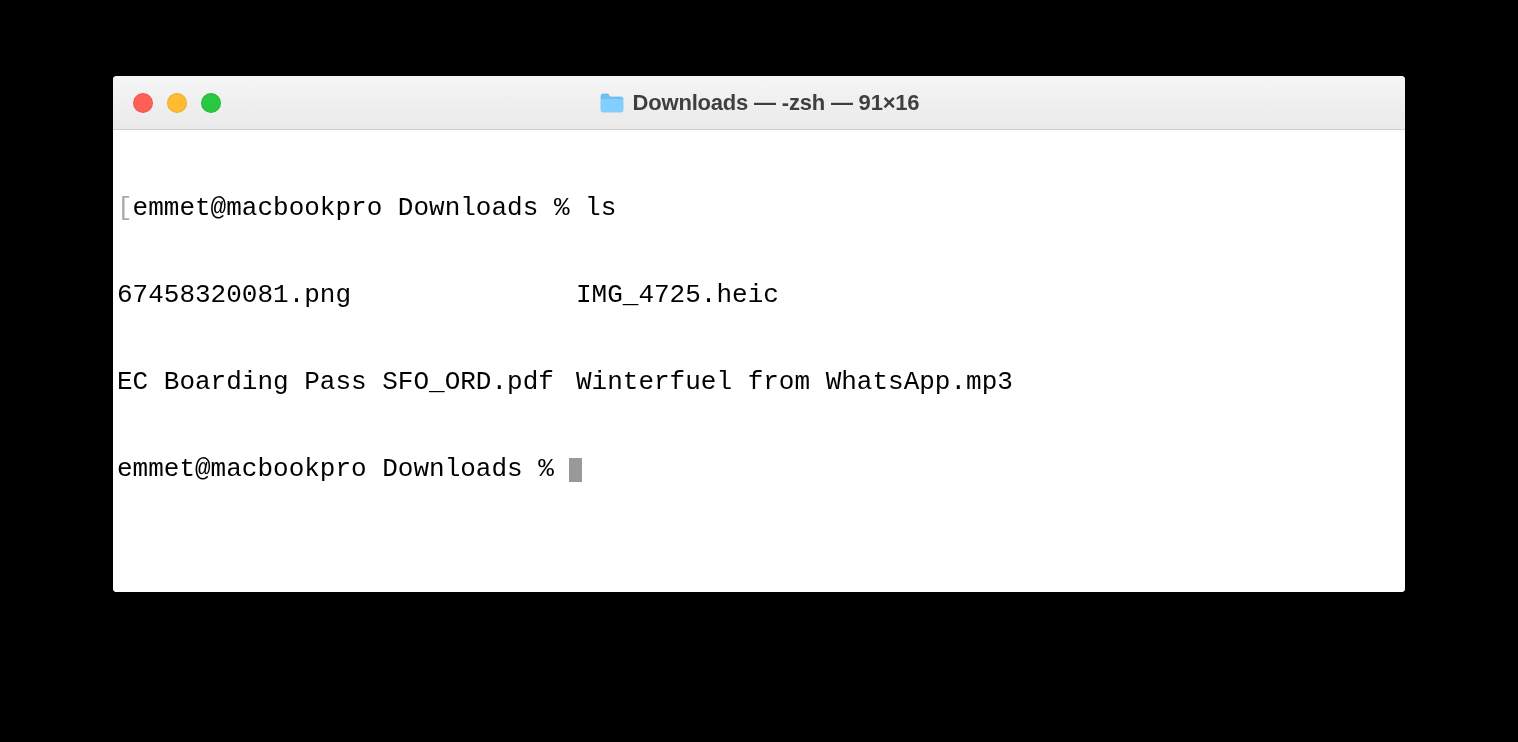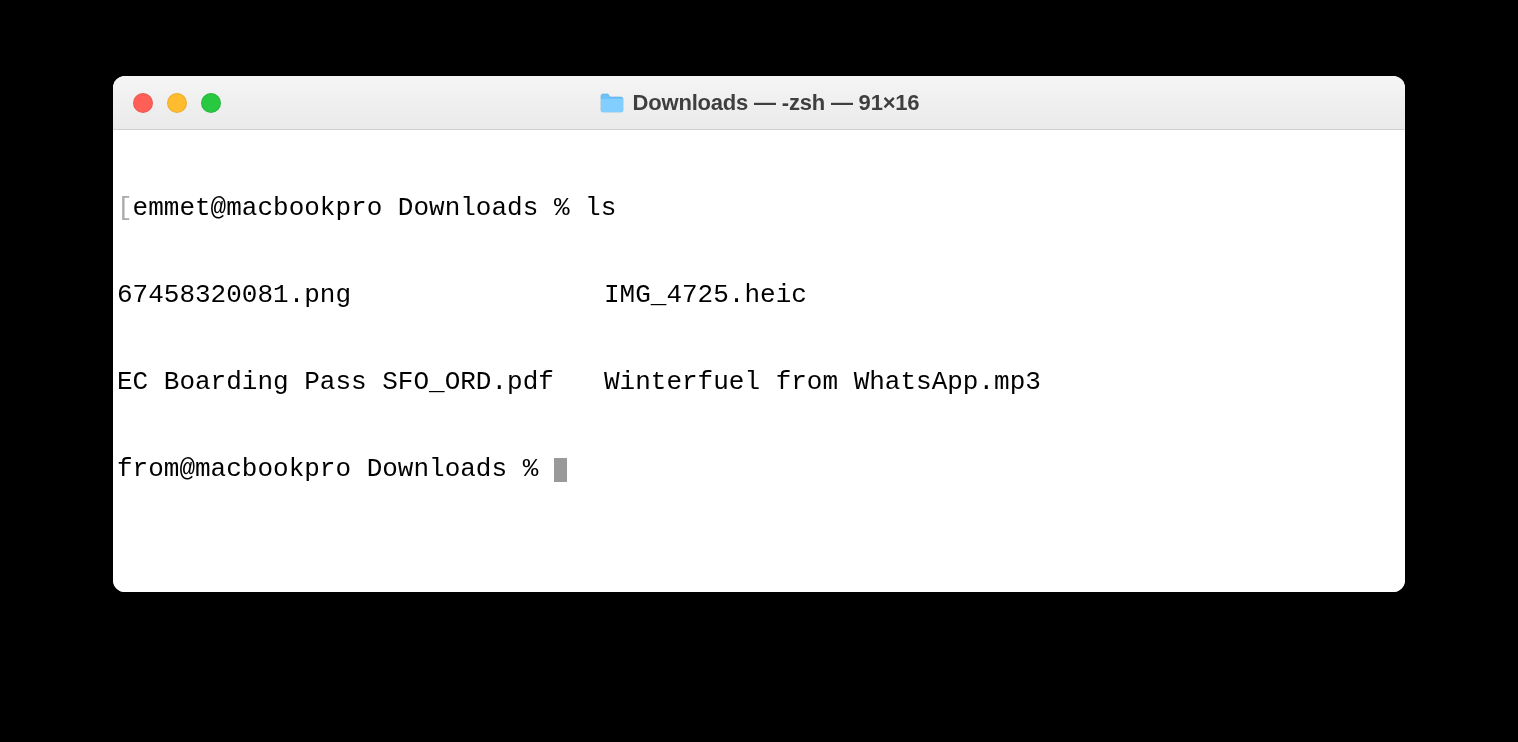--- a/index.html
+++ b/index.html
@@ -10,21 +10,21 @@
       display: flex;
       align-items: flex-start;
       justify-content: center;
       padding-top: 76px;
       font-family: -apple-system, BlinkMacSystemFont, "Helvetica Neue", Arial, sans-serif;
     }
     .window {
       width: 1292px;
       height: 516px;
       background: #fff;
-      border-radius: 12px;
+      border-radius: 4px;
       box-shadow: 0 20px 60px rgba(0,0,0,0.5), 0 0 0 1px rgba(0,0,0,0.1);
       overflow: hidden;
       display: flex;
       flex-direction: column;
     }
     .titlebar {
       height: 54px;
       background: linear-gradient(#f5f5f5, #eaeaea);
       border-bottom: 1px solid #d0d0d0;
       display: flex;
@@ -68,21 +68,21 @@
       font-family: "SF Mono", ui-monospace, Menlo, Monaco, "Courier New", monospace;
       font-size: 26px;
       line-height: 29px;
       color: #000;
       white-space: pre;
       overflow: hidden;
       cursor: text;
     }
     .line { display: block; }
     .bracket { color: #aaa; }
-    .cols { display: flex; gap: 28px; }
+    .cols { display: flex; }
     .col1 { width: 450px; }
     .col2 { flex: 1; margin-left: 9px; }
     .cursor-block {
       display: inline-block;
       width: 13px;
       height: 24px;
       background: #999;
       vertical-align: text-bottom;
       margin-bottom: 2px;
     }
@@ -108,15 +108,15 @@
     </div>
   </div>
   <div class="terminal-body">
     <span class="line"><span class="bracket">[</span><span>emmet@macbookpro Downloads % ls</span></span>
     <div class="cols">
       <span class="col1">67458320081.png</span><span class="col2">IMG_4725.heic</span>
     </div>
     <div class="cols">
       <span class="col1">EC Boarding Pass SFO_ORD.pdf</span><span class="col2">Winterfuel from WhatsApp.mp3</span>
     </div>
-    <span class="line"><span>from@macbookpro Downloads % </span><span class="cursor-block"></span></span>
+    <span class="line"><span>emmet@macbookpro Downloads % </span><span class="cursor-block"></span></span>
   </div>
 </div>
 
 </body></html>

